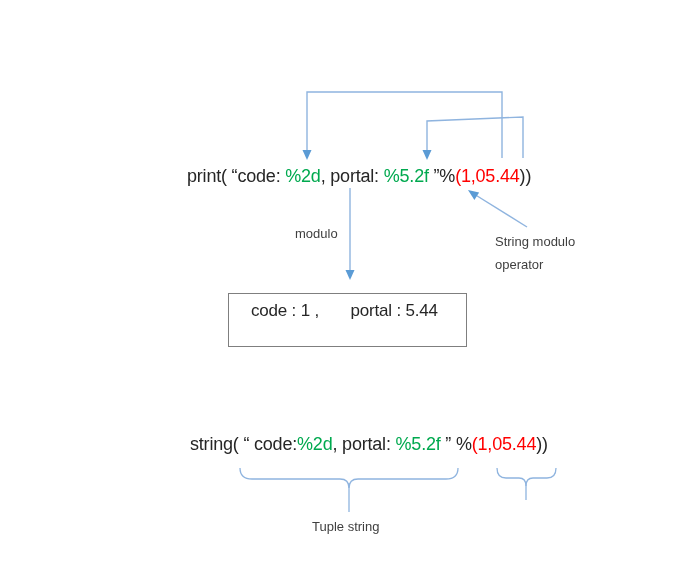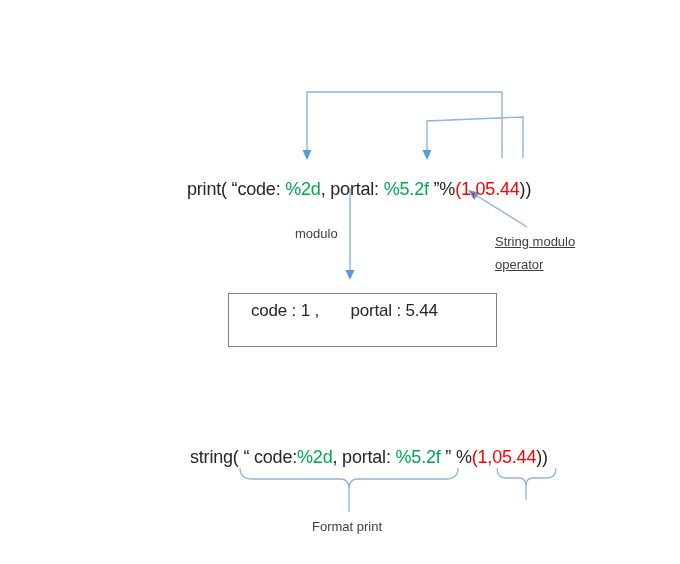--- a/index.html
+++ b/index.html
@@ -11,31 +11,31 @@
   .canvas{
     position:relative; width:680px; height:564px; background:var(--bg);
     font-family:"Liberation Sans", sans-serif; overflow:hidden;
   }
   .overlay{position:absolute; left:0; top:0; width:680px; height:564px;}
   .ln{stroke:var(--line); stroke-width:1.4; fill:none;}
   .brace{stroke:var(--line); stroke-width:1.3; fill:none;}
   .ah{fill:var(--arrow); stroke:none;}
   .code{
     position:absolute; font-size:18px; line-height:24px; color:var(--text);
-    letter-spacing:-0.2px; white-space:nowrap;margin-top:13px;
+    letter-spacing:-0.2px; white-space:nowrap;
   }
   .code span{white-space:pre;}
   .green{color:var(--green);}
   .red{color:var(--red);}
   .small-label{
     position:absolute; font-size:13px; line-height:23px; color:var(--label);
   }
   .out-box{
     position:absolute; left:228px; top:293px; width:237px; height:52px;
-    border:1px solid var(--boxborder); background:var(--bg);padding-left:30px;
+    border:1px solid var(--boxborder); background:var(--bg);
   }
   .out-box .boxtext{
     position:absolute; left:22px; top:7px; font-size:17px; color:var(--text);
     white-space:pre; letter-spacing:-0.2px;
   }
 </style>
 </head>
 <body>
 
 <div class="canvas">
@@ -72,26 +72,26 @@
       <path class="brace" d="M 556 468 Q 556 478 547 478 L 533 478 Q 526 478 526 486"></path>
     </g>
   </svg>
 
   <div class="code" style="left:187px; top:164px;">
     <span>print( “code: </span><span class="green">%2d</span><span>, portal: </span><span class="green">%5.2f</span><span> ”%</span><span class="red">(1,05.44</span><span>))</span>
   </div>
 
   <div class="small-label" style="left:295px; top:222px;">modulo</div>
 
-  <div class="small-label" style="left:495px; top:230px; width:95px;text-decoration:underline;">String modulo operator</div>
+  <div class="small-label" style="left:495px; top:230px; width:95px;">String modulo operator</div>
 
   <div class="out-box">
     <div class="boxtext">code : 1 ,       portal : 5.44</div>
   </div>
 
   <div class="code" style="left:190px; top:432px;">
     <span>string( “ code:</span><span class="green">%2d</span><span>, portal: </span><span class="green">%5.2f</span><span> ” %</span><span class="red">(1,05.44</span><span>))</span>
   </div>
 
-  <div class="small-label" style="left:312px; top:515px;">Format print</div>
+  <div class="small-label" style="left:312px; top:515px;">Tuple string</div>
 
 
 </div>
 
 </body></html>

